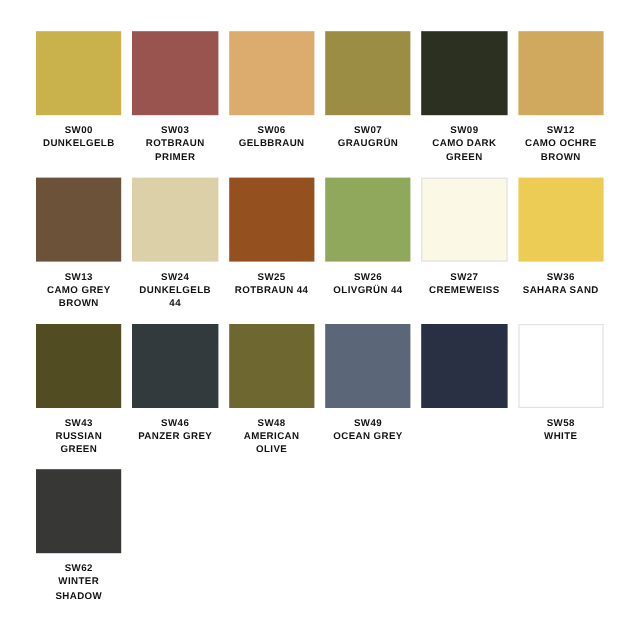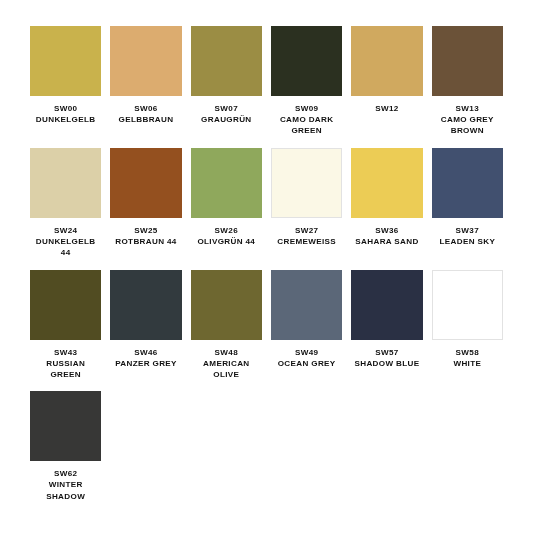--- a/index.html
+++ b/index.html
@@ -70,20 +70,27 @@
 <div id="chart-root">
   <div class="swatch-grid">
       <div class="swatch-cell">
         <div class="swatch-chip" style="background-color: rgb(201, 178, 76);"></div>
         <div class="swatch-caption">
           <span class="swatch-code">SW00</span>
           <span class="swatch-name">DUNKELGELB</span>
         </div>
       </div>
       <div class="swatch-cell">
+        <div class="swatch-chip" style="background-color: rgb(154, 84, 80);"></div>
+        <div class="swatch-caption">
+          <span class="swatch-code">SW03</span>
+          <span class="swatch-name">ROTBRAUN PRIMER</span>
+        </div>
+      </div>
+      <div class="swatch-cell">
         <div class="swatch-chip" style="background-color: rgb(220, 172, 111);"></div>
         <div class="swatch-caption">
           <span class="swatch-code">SW06</span>
           <span class="swatch-name">GELBBRAUN</span>
         </div>
       </div>
       <div class="swatch-cell">
         <div class="swatch-chip" style="background-color: rgb(155, 141, 68);"></div>
         <div class="swatch-caption">
           <span class="swatch-code">SW07</span>
@@ -94,20 +101,21 @@
         <div class="swatch-chip" style="background-color: rgb(43, 48, 32);"></div>
         <div class="swatch-caption">
           <span class="swatch-code">SW09</span>
           <span class="swatch-name">CAMO DARK GREEN</span>
         </div>
       </div>
       <div class="swatch-cell">
         <div class="swatch-chip" style="background-color: rgb(208, 169, 95);"></div>
         <div class="swatch-caption">
           <span class="swatch-code">SW12</span>
+          <span class="swatch-name">CAMO OCHRE BROWN</span>
         </div>
       </div>
       <div class="swatch-cell">
         <div class="swatch-chip" style="background-color: rgb(107, 82, 56);"></div>
         <div class="swatch-caption">
           <span class="swatch-code">SW13</span>
           <span class="swatch-name">CAMO GREY BROWN</span>
         </div>
       </div>
       <div class="swatch-cell">
@@ -139,27 +147,20 @@
         </div>
       </div>
       <div class="swatch-cell">
         <div class="swatch-chip" style="background-color: rgb(236, 204, 85);"></div>
         <div class="swatch-caption">
           <span class="swatch-code">SW36</span>
           <span class="swatch-name">SAHARA SAND</span>
         </div>
       </div>
       <div class="swatch-cell">
-        <div class="swatch-chip" style="background-color: rgb(65, 80, 111);"></div>
-        <div class="swatch-caption">
-          <span class="swatch-code">SW37</span>
-          <span class="swatch-name">LEADEN SKY</span>
-        </div>
-      </div>
-      <div class="swatch-cell">
         <div class="swatch-chip" style="background-color: rgb(81, 76, 34);"></div>
         <div class="swatch-caption">
           <span class="swatch-code">SW43</span>
           <span class="swatch-name">RUSSIAN GREEN</span>
         </div>
       </div>
       <div class="swatch-cell">
         <div class="swatch-chip" style="background-color: rgb(50, 58, 62);"></div>
         <div class="swatch-caption">
           <span class="swatch-code">SW46</span>
@@ -175,24 +176,20 @@
       </div>
       <div class="swatch-cell">
         <div class="swatch-chip" style="background-color: rgb(91, 103, 120);"></div>
         <div class="swatch-caption">
           <span class="swatch-code">SW49</span>
           <span class="swatch-name">OCEAN GREY</span>
         </div>
       </div>
       <div class="swatch-cell">
         <div class="swatch-chip" style="background-color: rgb(42, 48, 68);"></div>
-        <div class="swatch-caption">
-          <span class="swatch-code">SW57</span>
-          <span class="swatch-name">SHADOW BLUE</span>
-        </div>
       </div>
       <div class="swatch-cell">
         <div class="swatch-chip bordered" style="background-color: rgb(255, 255, 255);"></div>
         <div class="swatch-caption">
           <span class="swatch-code">SW58</span>
           <span class="swatch-name">WHITE</span>
         </div>
       </div>
       <div class="swatch-cell">
         <div class="swatch-chip" style="background-color: rgb(55, 55, 54);"></div>

